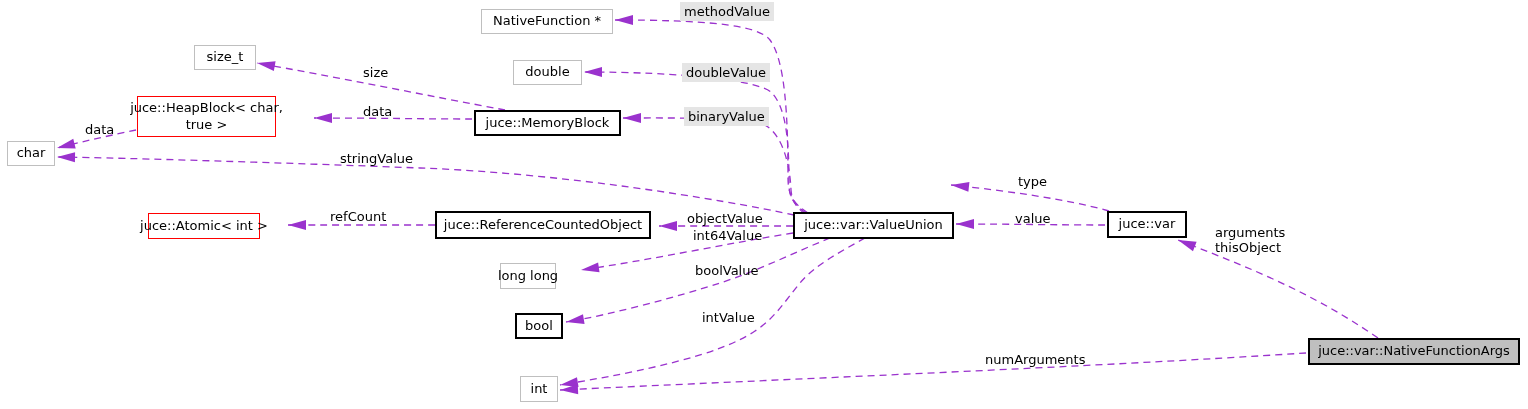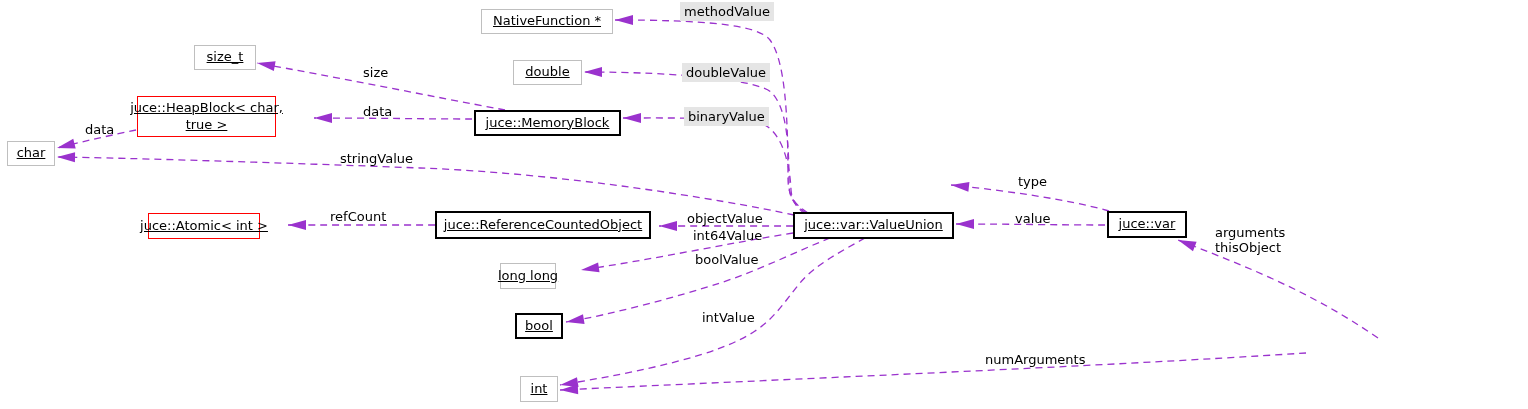--- a/index.html
+++ b/index.html
@@ -1,21 +1,21 @@
 <!DOCTYPE html>
 <html><head>
 <meta charset="utf-8">
 <style>
   html,body{margin:0;padding:0;background:#fff;}
   #canvas{position:relative;width:1528px;height:409px;background:#fff;
     font-family:"DejaVu Sans",sans-serif;font-size:13px;color:#000;overflow:hidden;}
   .node{position:absolute;box-sizing:border-box;background:#fff;border:1px solid #bfbfbf;
     display:flex;flex-direction:column;align-items:center;justify-content:center;
     text-align:center;line-height:1.3;}
-  .node span{white-space:nowrap;text-decoration:underline;}
+  .node span{white-space:nowrap;}
   .node.bold{border:2px solid #000;}
   .node.red{border:1.5px solid #ff0000;}
   .node.filled{background:#bfbfbf;}
   .elabel{position:absolute;white-space:nowrap;line-height:1.18;}
   .mask{background:#e5e5e5;padding:2px 4px;}
   #edges{position:absolute;left:0;top:0;}
 </style>
 </head>
 <body>
 
@@ -79,32 +79,35 @@
     </div>
   <div class="node" style="left:500px;top:263px;width:56px;height:26px">
       <span>long long</span>
     </div>
   <div class="node bold" style="left:515px;top:313px;width:48px;height:26px">
       <span>bool</span>
     </div>
   <div class="node" style="left:520px;top:376px;width:38px;height:26px">
       <span>int</span>
     </div>
+  <div class="node bold filled" style="left:1308px;top:338px;width:212px;height:27px">
+      <span>juce::var::NativeFunctionArgs</span>
+    </div>
 
   <div class="elabel mask" style="left:680px;top:2px">methodValue</div>
   <div class="elabel mask" style="left:682px;top:63px">doubleValue</div>
   <div class="elabel mask" style="left:684px;top:107px">binaryValue</div>
   <div class="elabel" style="left:363px;top:65px">size</div>
   <div class="elabel" style="left:363px;top:104px">data</div>
   <div class="elabel" style="left:85px;top:122px">data</div>
   <div class="elabel" style="left:340px;top:151px">stringValue</div>
   <div class="elabel" style="left:330px;top:209px">refCount</div>
   <div class="elabel" style="left:687px;top:211px">objectValue</div>
   <div class="elabel" style="left:693px;top:228px">int64Value</div>
-  <div class="elabel" style="left:695px;top:252px">boolValue</div>
+  <div class="elabel" style="left:695px;top:263px">boolValue</div>
   <div class="elabel" style="left:702px;top:310px">intValue</div>
   <div class="elabel" style="left:1018px;top:174px">type</div>
   <div class="elabel" style="left:1015px;top:211px">value</div>
   <div class="elabel" style="left:1215px;top:225px">
     <div>arguments</div>
     <div>thisObject</div>
   </div>
   <div class="elabel" style="left:985px;top:352px">numArguments</div>
 </div>
 

